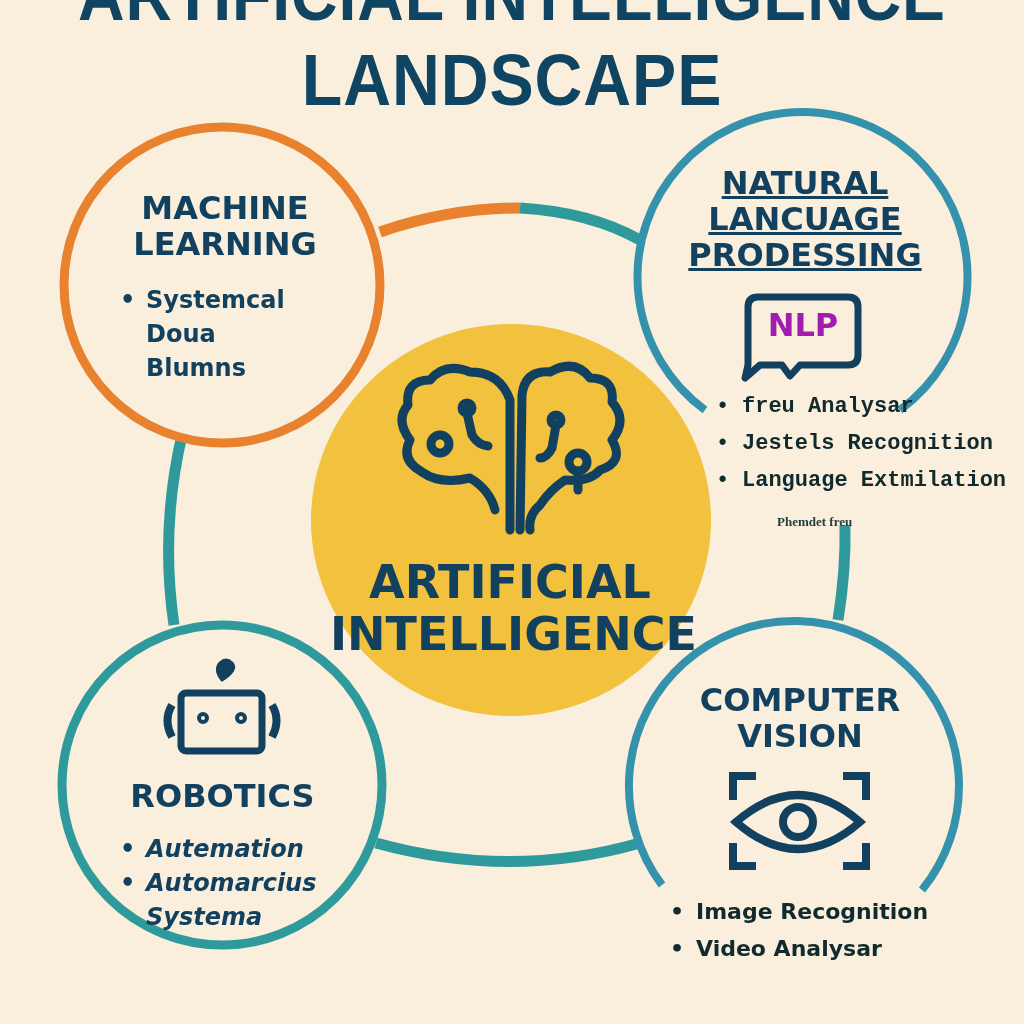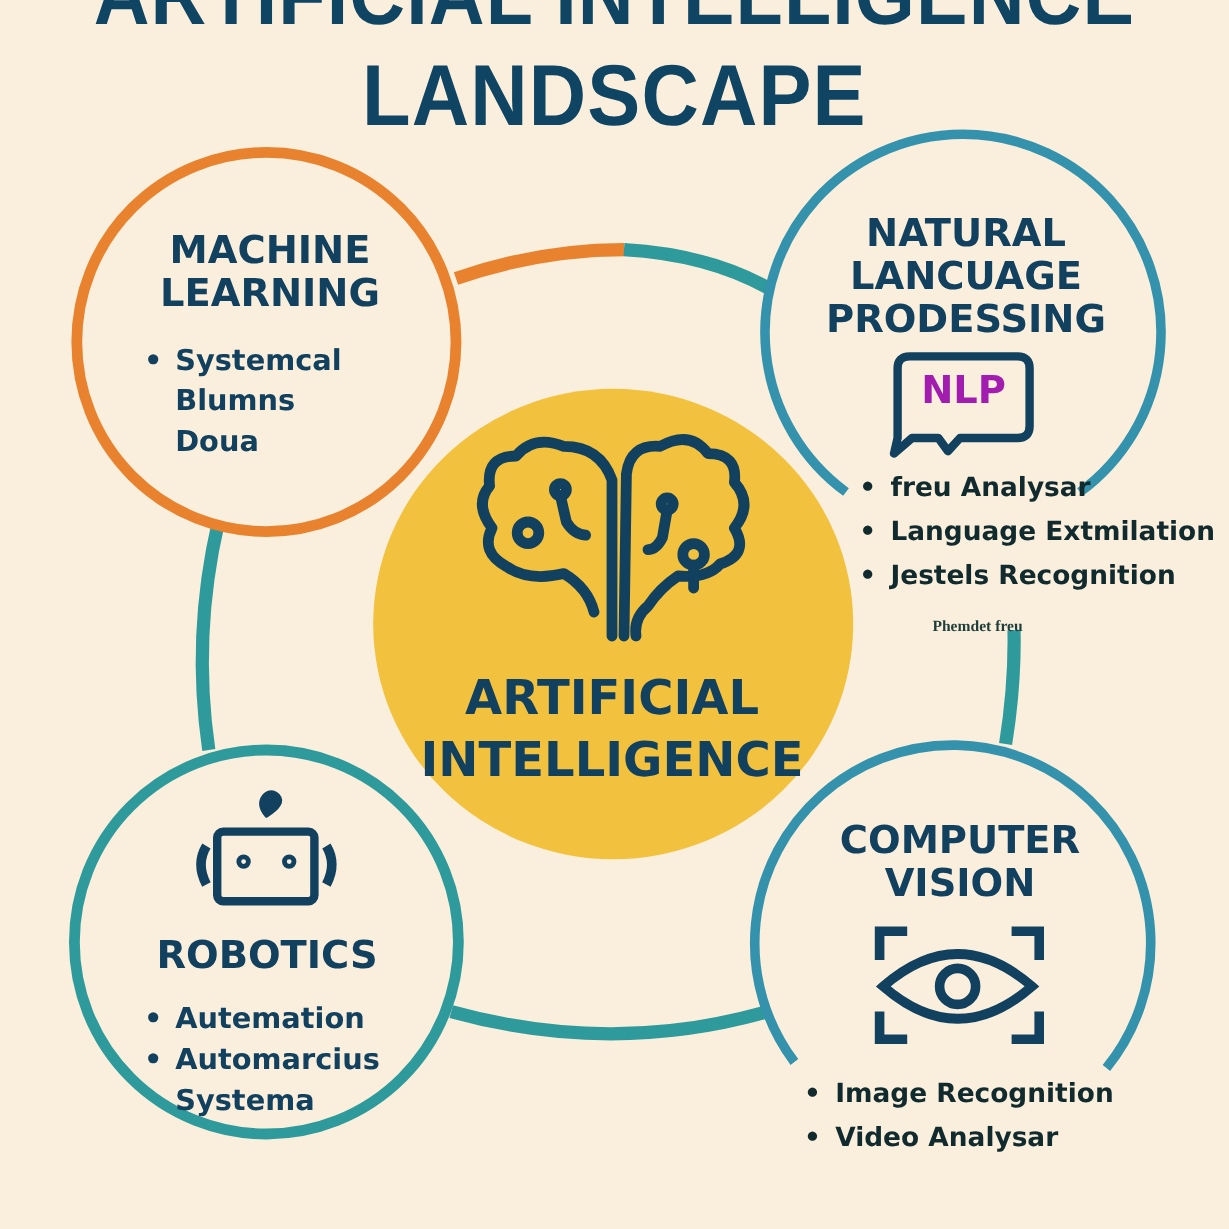--- a/index.html
+++ b/index.html
@@ -10,21 +10,21 @@
   .title { position:absolute; left:0; width:1024px; text-align:center; font-family:"Liberation Sans", sans-serif;
            font-weight:bold; color:#0f4463; letter-spacing:1px; transform:scaleX(0.92); transform-origin:center; }
   .t1 { top:-40px; font-size:70px; line-height:72px; }
   .t2 { top:42px; font-size:72px; line-height:76px; }
   .head { position:absolute; text-align:center; font-weight:bold; font-size:32px; line-height:36px; color:#12405f; }
   .list { position:absolute; font-weight:bold; font-size:24px; line-height:34px; color:#12405f; list-style:none; margin:0; padding:0; }
   .list li { position:relative; padding-left:26px; }
   .list li.bullet::before { content:"•"; position:absolute; left:0; top:0; }
   .list.dark { color:#102a2e; font-size:22px; line-height:37px; }
   .caption { position:absolute; font-family:"Liberation Serif", serif; font-size:13px; color:#1f3d3a; font-weight:bold; }
-  .center-label { position:absolute; left:330px; width:360px; text-align:center; font-weight:bold; font-size:40px; line-height:52px; color:#12405f; }
+  .center-label { position:absolute; left:330px; width:360px; text-align:center; font-weight:bold; font-size:46px; line-height:52px; color:#12405f; }
 </style>
 </head>
 <body>
 
 <svg class="bg" viewBox="0 0 1024 1024">
 
   <path d="M380 232 Q450 208 520 208" fill="none" stroke="#e8822e" stroke-width="11"></path>
   <path d="M520 208 Q590 212 640 240" fill="none" stroke="#2f9a9c" stroke-width="11"></path>
   <path d="M182 435 Q160 530 174 625" fill="none" stroke="#2f9a9c" stroke-width="11"></path>
   <path d="M376 843 Q510 880 640 843" fill="none" stroke="#2f9a9c" stroke-width="11"></path>
@@ -75,44 +75,44 @@
 
 <div class="title t1">ARTIFICIAL INTELLIGENCE</div>
 <div class="title t2">LANDSCAPE</div>
 
 <div class="head" style="left:100px; top:190px; width:250px;">
   <div>MACHINE</div>
   <div>LEARNING</div>
 </div>
 <ul class="list" style="left:120px; top:283px;">
   <li class="bullet">Systemcal</li>
+  <li>Doua</li>
   <li>Blumns</li>
-  <li>Doua</li>
 </ul>
 
-<div class="head" style="left:660px; top:176px; width:290px;">
+<div class="head" style="left:660px; top:165px; width:290px;text-decoration:underline;">
   <div>NATURAL</div>
   <div>LANCUAGE</div>
   <div>PRODESSING</div>
 </div>
 <div class="abs" style="left:748px; top:306px; width:110px; text-align:center; font-weight:bold; font-size:32px; color:#a21caf;">NLP</div>
-<ul class="list dark" style="left:716px; top:388px;">
+<ul class="list dark" style="left:716px; top:388px;font-family:Liberation Mono, monospace;">
   <li class="bullet">freu Analysar</li>
+  <li class="bullet">Jestels Recognition</li>
   <li class="bullet">Language Extmilation</li>
-  <li class="bullet">Jestels Recognition</li>
 </ul>
 <div class="caption" style="left:777px; top:514px;">Phemdet freu</div>
 
 <div class="center-label" style="top:556px;">
   <div>ARTIFICIAL</div>
   <div>INTELLIGENCE</div>
 </div>
 
 <div class="head" style="left:100px; top:778px; width:245px;">ROBOTICS</div>
-<ul class="list" style="left:120px; top:832px;">
+<ul class="list" style="left:120px; top:832px;font-style:italic;">
   <li class="bullet">Autemation</li>
   <li class="bullet">Automarcius</li>
   <li>Systema</li>
 </ul>
 
 <div class="head" style="left:680px; top:682px; width:240px;">
   <div>COMPUTER</div>
   <div>VISION</div>
 </div>
 <ul class="list dark" style="left:670px; top:893px;">

